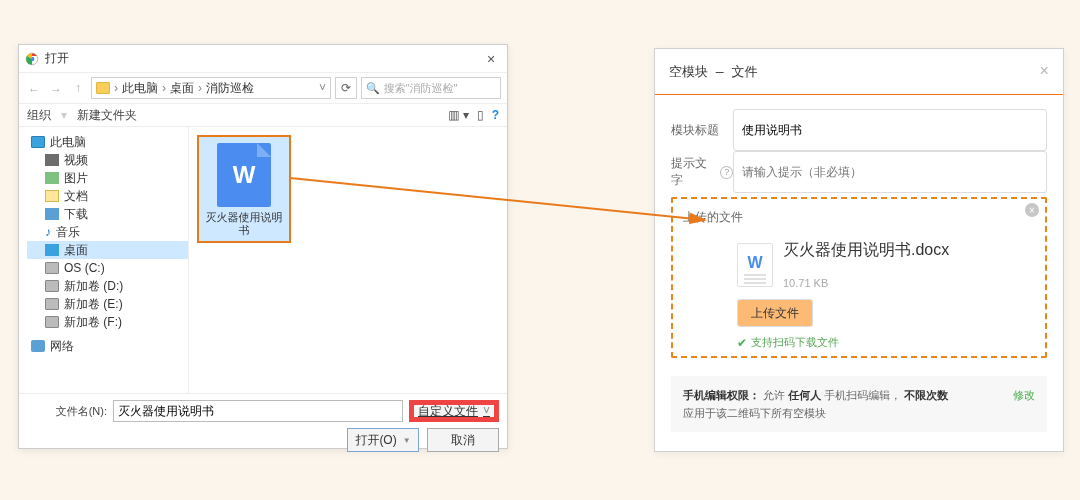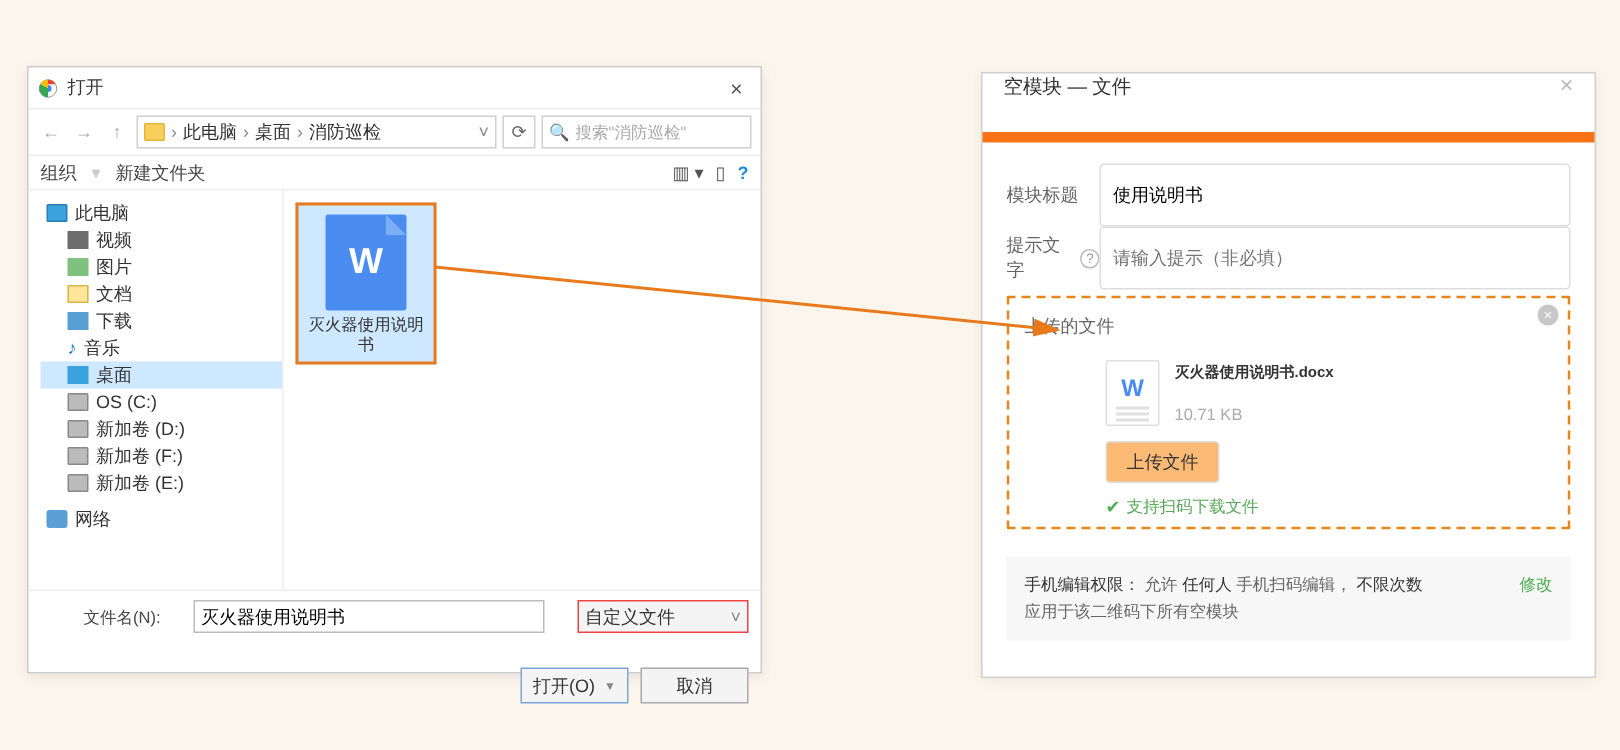--- a/index.html
+++ b/index.html
@@ -46,58 +46,58 @@
   .ico-net { background: #5aa0d4; border-radius: 2px; }
 
   .fd-content { flex: 1; padding: 8px; position: relative; }
   .file-thumb { width: 94px; border: 2px solid #e87a1c; background: #cde8ff; display: flex; flex-direction: column; align-items: center; padding: 6px 4px 4px; cursor: pointer; }
   .doc-icon { width: 54px; height: 64px; background: #4a8cf0; border-radius: 2px; position: relative; display: flex; align-items: center; justify-content: center; }
   .doc-icon::before { content: ""; position: absolute; top: 0; right: 0; width: 14px; height: 14px; background: #7daff6; clip-path: polygon(0 0, 100% 100%, 0 100%); }
   .doc-icon .w { color: #fff; font-size: 24px; font-weight: bold; font-family: Arial; }
   .file-label { text-align: center; font-size: 11px; line-height: 13px; margin-top: 4px; }
 
   .fd-footer { padding: 6px 8px 8px; border-top: 1px solid #eee; }
-  .row { display: flex; align-items: center; gap: 22px; margin-bottom: 23px; }
+  .row { display: flex; align-items: center; gap: 6px; margin-bottom: 6px; }
   .row .lbl { width: 80px; text-align: right; font-size: 11px; color: #444; }
   .fn-input { flex: 1; height: 22px; border: 1px solid #bbb; padding: 0 4px; font-size: 12px; }
-  .ft-select { width: 114px; height: 22px; border: 1px solid #ef4444; padding: 0 4px; font-size: 12px; background: #f4f4f4; display: flex; align-items: center; justify-content: space-between; }
+  .ft-select { width: 90px; height: 22px; border: 5px solid #ef4444; padding: 0 4px; font-size: 12px; background: #f4f4f4; display: flex; align-items: center; justify-content: space-between; text-decoration: underline; }
   .btn-row { display: flex; justify-content: flex-end; gap: 8px; }
   .win-btn { min-width: 72px; height: 24px; border: 1px solid #aaa; background: #f4f4f4; font-size: 12px; display: flex; align-items: center; justify-content: center; cursor: pointer; }
   .win-btn.primary { border-color: #7aa7d8; }
 
   
   .upload-panel { position: absolute; left: 654px; top: 48px; width: 410px; height: 404px; background: #fff; border: 1px solid #d0d0d0; box-shadow: 0 2px 8px rgba(0,0,0,0.06); display: flex; flex-direction: column; }
-  .up-header { height: 46px; display: flex; padding: 0 14px; border-bottom: 7px solid #f97316; }
+  .up-header { height: 46px; display: flex; align-items: center; padding: 0 14px; border-bottom: 1px solid #f97316; font-family: Liberation Mono, monospace; }
   .up-header .t { font-size: 13px; color: #333; flex: 1; }
   .up-header .x { font-size: 16px; color: #bbb; cursor: pointer; }
 
   .up-body { padding: 14px 16px 8px; flex: 1; }
   .form-row { display: flex; align-items: center; font-size: 12px; }
   .form-row .flabel { width: 62px; color: #666; display: flex; align-items: center; gap: 3px; }
   .qmark { display: inline-block; width: 13px; height: 13px; border: 1px solid #bbb; border-radius: 50%; text-align: center; line-height: 11px; font-size: 9px; color: #999; }
   .finput { flex: 1; height: 42px; border: 1px solid #ddd; border-radius: 3px; padding: 0 8px; font-size: 12px; }
   .finput.placeholder { color: #bbb; }
 
   .dashed-box { border: 2px dashed #e8861c; border-radius: 2px; padding: 10px 10px 6px; margin-top: 4px; position: relative; }
   .dashed-close { position: absolute; top: 4px; right: 6px; width: 14px; height: 14px; background: #c7c7c7; color: #fff; border-radius: 50%; font-size: 10px; display: flex; align-items: center; justify-content: center; cursor: pointer; }
 
   .uploaded-file { display: flex; align-items: center; gap: 10px; margin: 14px 0 10px 54px; }
   .uf-icon { width: 36px; height: 44px; border: 1px solid #e0e0e0; border-radius: 2px; position: relative; display: flex; flex-direction: column; align-items: center; justify-content: center; }
   .uf-icon .w { color: #4a8cf0; font-size: 16px; font-weight: bold; }
   .uf-icon .lines { width: 22px; height: 2px; background: #e0e0e0; margin-top: 2px; box-shadow: 0 4px 0 #e0e0e0, 0 8px 0 #e0e0e0; }
-  .uf-text .fname { font-size: 10px; color: #333; font-weight: bold; }
+  .uf-text .fname { font-size: 16px; color: #333; }
   .uf-text .fsize { font-size: 11px; color: #aaa; margin-top: 16px; }
 
   .upload-btn { margin-left: 54px; height: 28px; width: 76px; border: 1px solid #ddd; border-radius: 3px; background: #fdba74; font-size: 12px; display: flex; align-items: center; justify-content: center; cursor: pointer; }
   .scan-row { margin: 8px 0 0 54px; display: flex; align-items: center; gap: 4px; font-size: 11px; color: #5aa85a; }
   .check { color: #4caf50; font-size: 12px; }
 
   .perm-box { margin: 18px 0 0; background: #f7f7f7; padding: 10px 12px; font-size: 11px; color: #666; line-height: 18px; display: flex; }
   .perm-box .ptxt { flex: 1; }
-  .perm-box b { color: #333; font-weight: 400; }
+  .perm-box b { color: #333; font-weight: 700; }
   .perm-box .modify { color: #4caf50; cursor: pointer; font-size: 11px; }
 
   .up-footer { height: 50px; display: flex; align-items: center; justify-content: flex-end; padding: 0 14px; gap: 8px; border-top: 1px solid #eee; }
   .up-btn { height: 30px; padding: 0 14px; border-radius: 3px; font-size: 12px; display: flex; align-items: center; justify-content: center; cursor: pointer; }
   .up-btn.cancel { background: #fff; border: 1px solid #ddd; color: #555; }
   .up-btn.confirm { background: #4caf50; color: #fff; border: 1px solid #4caf50; }
 
   
   .arrow { position: absolute; pointer-events: none; }
 </style>
@@ -183,25 +183,25 @@
       <div class="tree-item lvl1">
           <span class="ico ico-drive"></span>
           <span>OS (C:)</span>
         </div>
       <div class="tree-item lvl1">
           <span class="ico ico-drive"></span>
           <span>新加卷 (D:)</span>
         </div>
       <div class="tree-item lvl1">
           <span class="ico ico-drive"></span>
+          <span>新加卷 (E:)</span>
+        </div>
+      <div class="tree-item lvl1">
+          <span class="ico ico-drive"></span>
           <span>新加卷 (F:)</span>
-        </div>
-      <div class="tree-item lvl1">
-          <span class="ico ico-drive"></span>
-          <span>新加卷 (E:)</span>
         </div>
       <div style="height:6px"></div>
       <div class="tree-item">
           <span class="ico ico-net"></span>
           <span>网络</span>
         </div>
     </div>
 
     <div class="fd-content">
       <div class="file-thumb">

